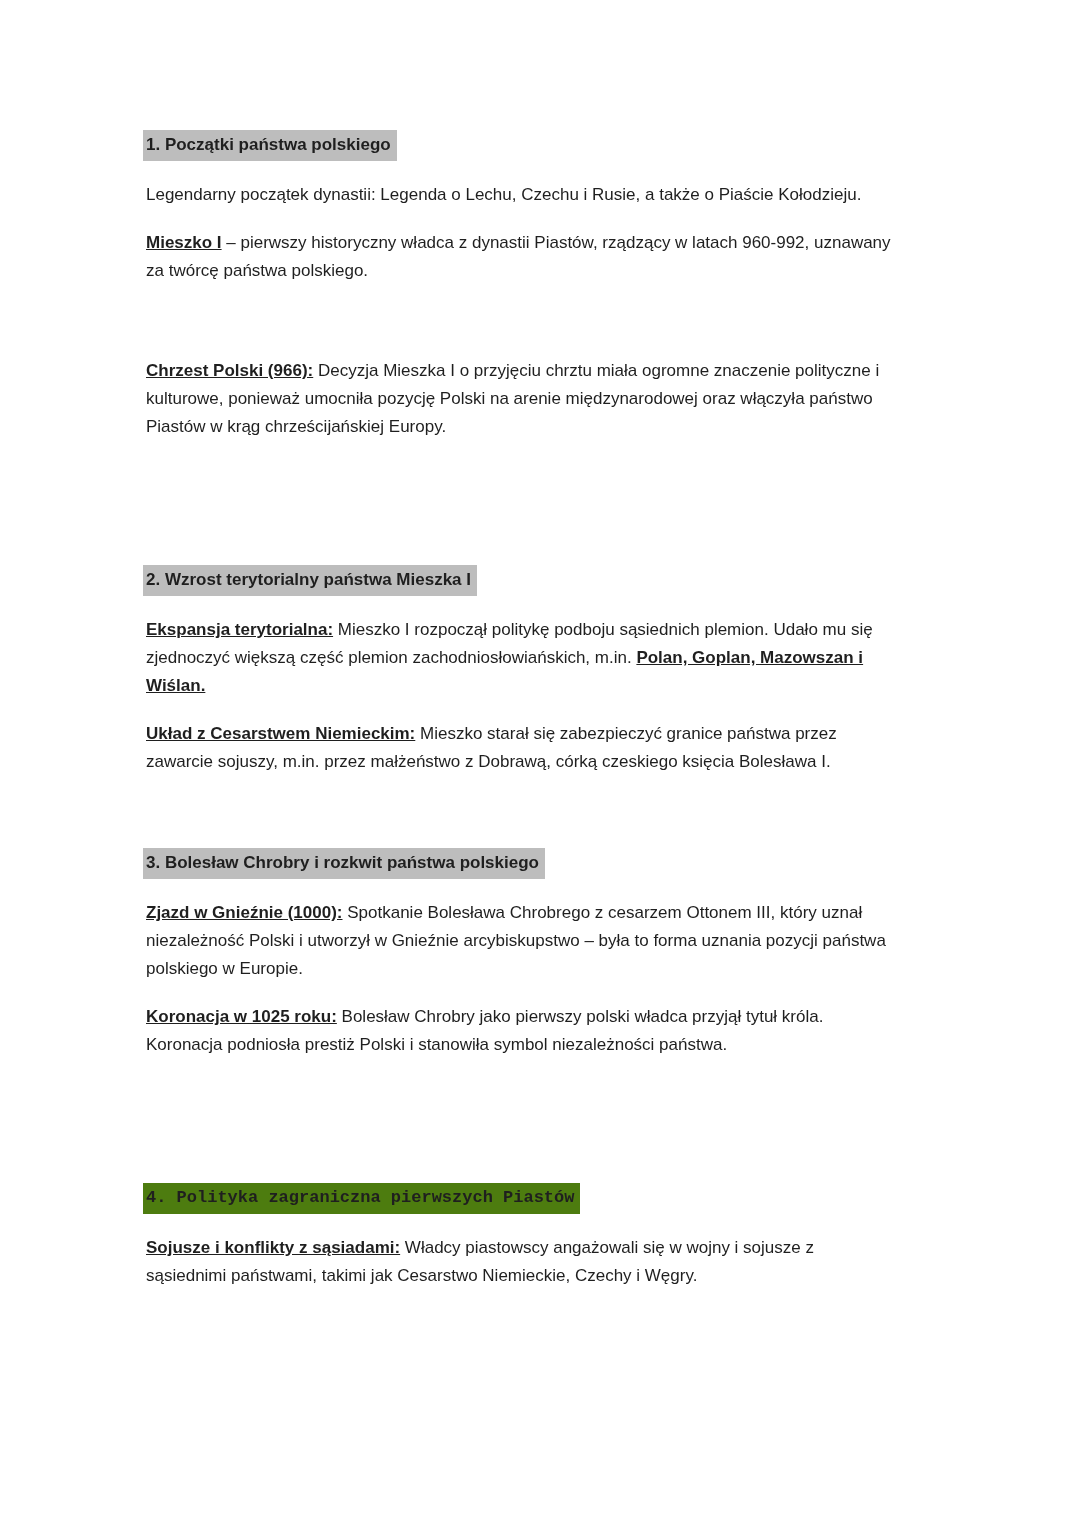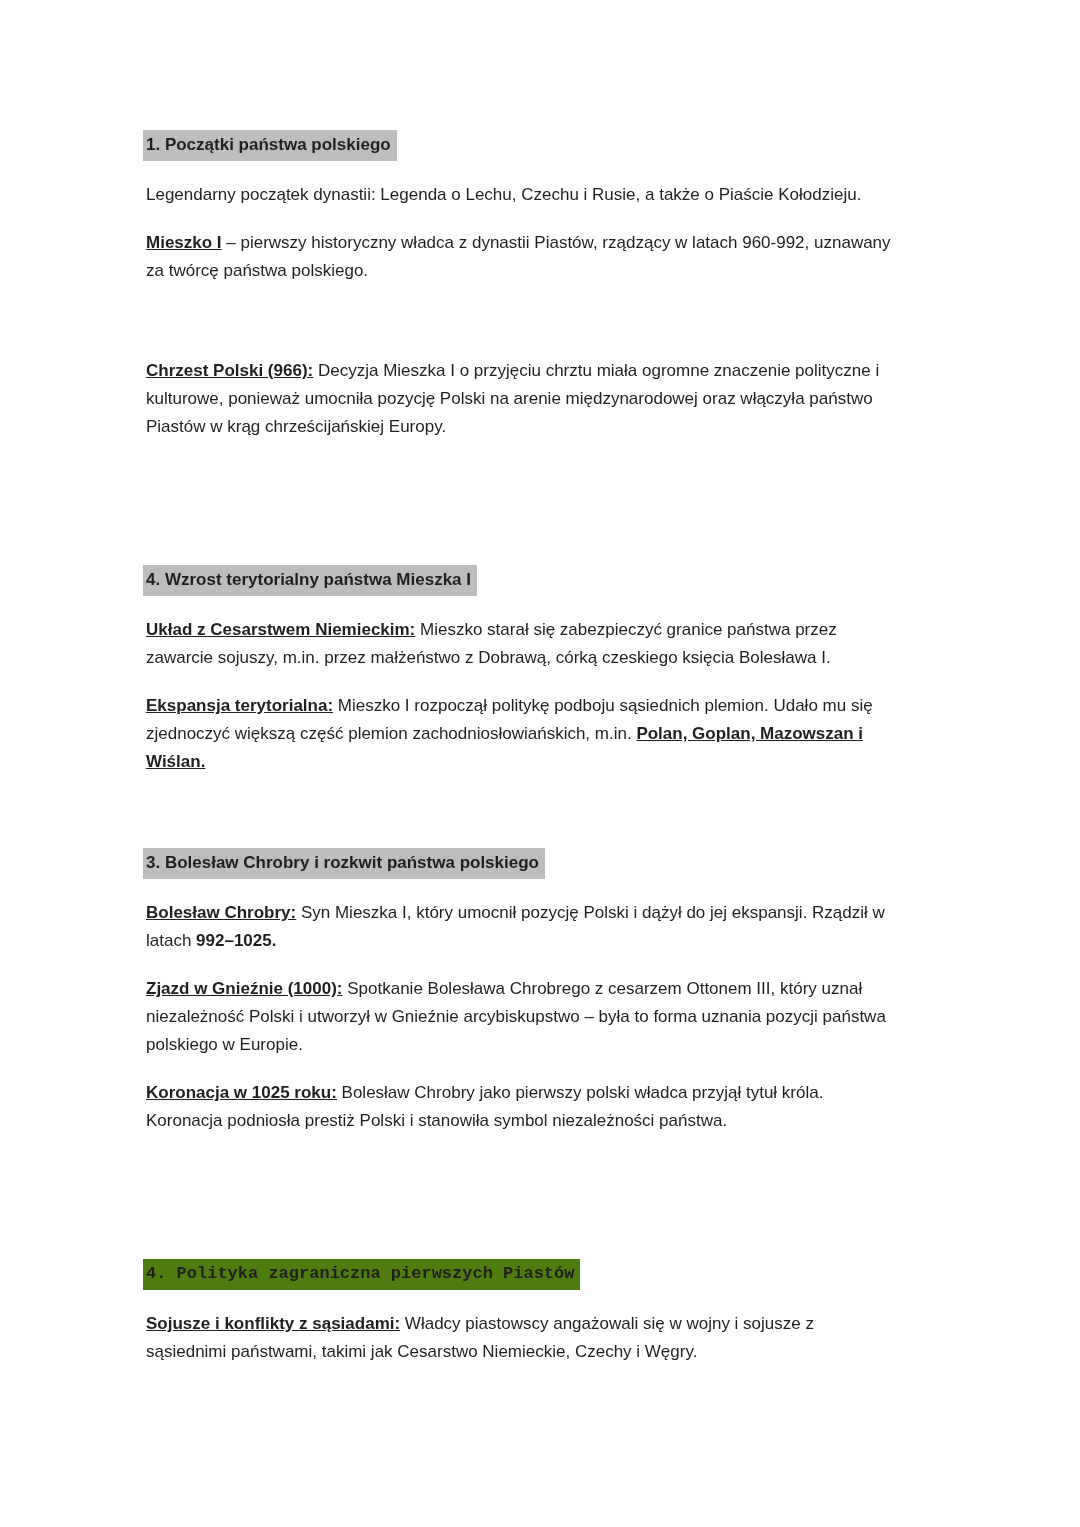--- a/index.html
+++ b/index.html
@@ -44,26 +44,25 @@
 
 <div class="page">
   <div class="doc-body">
       <div class="heading"><span class="hl" style="background-color: rgb(189, 189, 189);">1. Początki państwa polskiego</span></div>
       <p><span class="">Legendarny początek dynastii: Legenda o Lechu, Czechu i Rusie, a także o Piaście Kołodzieju.</span></p>
       <p><span class="b u">Mieszko I</span><span class=""> – pierwszy historyczny władca z dynastii Piastów, rządzący w latach 960-992, uznawany za twórcę państwa polskiego.</span></p>
       <div class="spacer"></div>
       <p><span class="b u">Chrzest Polski (966):</span><span class=""> Decyzja Mieszka I o przyjęciu chrztu miała ogromne znaczenie polityczne i kulturowe, ponieważ umocniła pozycję Polski na arenie międzynarodowej oraz włączyła państwo Piastów w krąg chrześcijańskiej Europy.</span></p>
       <div class="spacer"></div>
       <div class="spacer"></div>
-      <div class="heading"><span class="hl" style="background-color: rgb(189, 189, 189);">4. Wzrost terytorialny państwa Mieszka I</span></div>
+      <div class="heading"><span class="hl" style="background-color: rgb(189, 189, 189);">2. Wzrost terytorialny państwa Mieszka I</span></div>
+      <p><span class="b u">Ekspansja terytorialna:</span><span class=""> Mieszko I rozpoczął politykę podboju sąsiednich plemion. Udało mu się zjednoczyć większą część plemion zachodniosłowiańskich, m.in. </span><span class="b u">Polan, Goplan, Mazowszan i Wiślan.</span></p>
       <p><span class="b u">Układ z Cesarstwem Niemieckim:</span><span class=""> Mieszko starał się zabezpieczyć granice państwa przez zawarcie sojuszy, m.in. przez małżeństwo z Dobrawą, córką czeskiego księcia Bolesława I.</span></p>
-      <p><span class="b u">Ekspansja terytorialna:</span><span class=""> Mieszko I rozpoczął politykę podboju sąsiednich plemion. Udało mu się zjednoczyć większą część plemion zachodniosłowiańskich, m.in. </span><span class="b u">Polan, Goplan, Mazowszan i Wiślan.</span></p>
       <div class="spacer"></div>
       <div class="heading"><span class="hl" style="background-color: rgb(189, 189, 189); text-align: right;">3. Bolesław Chrobry i rozkwit państwa polskiego</span></div>
-      <p><span class="b u">Bolesław Chrobry:</span><span class=""> Syn Mieszka I, który umocnił pozycję Polski i dążył do jej ekspansji. Rządził w latach </span><span class="b ">992–1025.</span></p>
       <p><span class="b u">Zjazd w Gnieźnie (1000):</span><span class=""> Spotkanie Bolesława Chrobrego z cesarzem Ottonem III, który uznał niezależność Polski i utworzył w Gnieźnie arcybiskupstwo – była to forma uznania pozycji państwa polskiego w Europie.</span></p>
       <p><span class="b u">Koronacja w 1025 roku:</span><span class=""> Bolesław Chrobry jako pierwszy polski władca przyjął tytuł króla. Koronacja podniosła prestiż Polski i stanowiła symbol niezależności państwa.</span></p>
       <div class="spacer"></div>
       <div class="spacer"></div>
       <div class="heading"><span class="hl" style="background-color: #4d7c0f; font-family: Liberation Mono, monospace;">4. Polityka zagraniczna pierwszych Piastów</span></div>
       <p><span class="b u">Sojusze i konflikty z sąsiadami:</span><span class=""> Władcy piastowscy angażowali się w wojny i sojusze z sąsiednimi państwami, takimi jak Cesarstwo Niemieckie, Czechy i Węgry.</span></p>
     </div>
 </div>
 
 </body></html>

